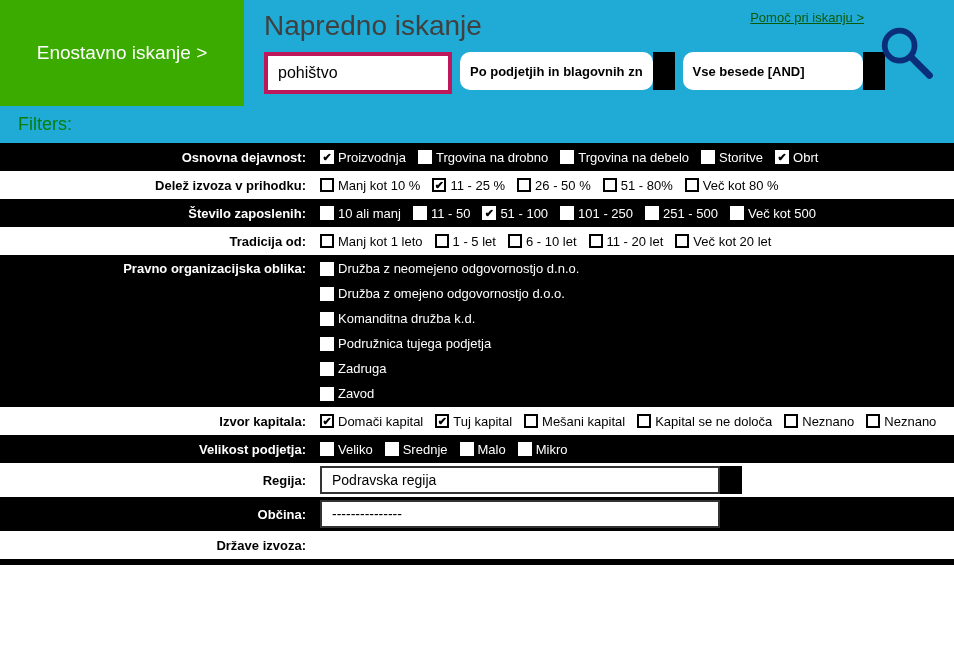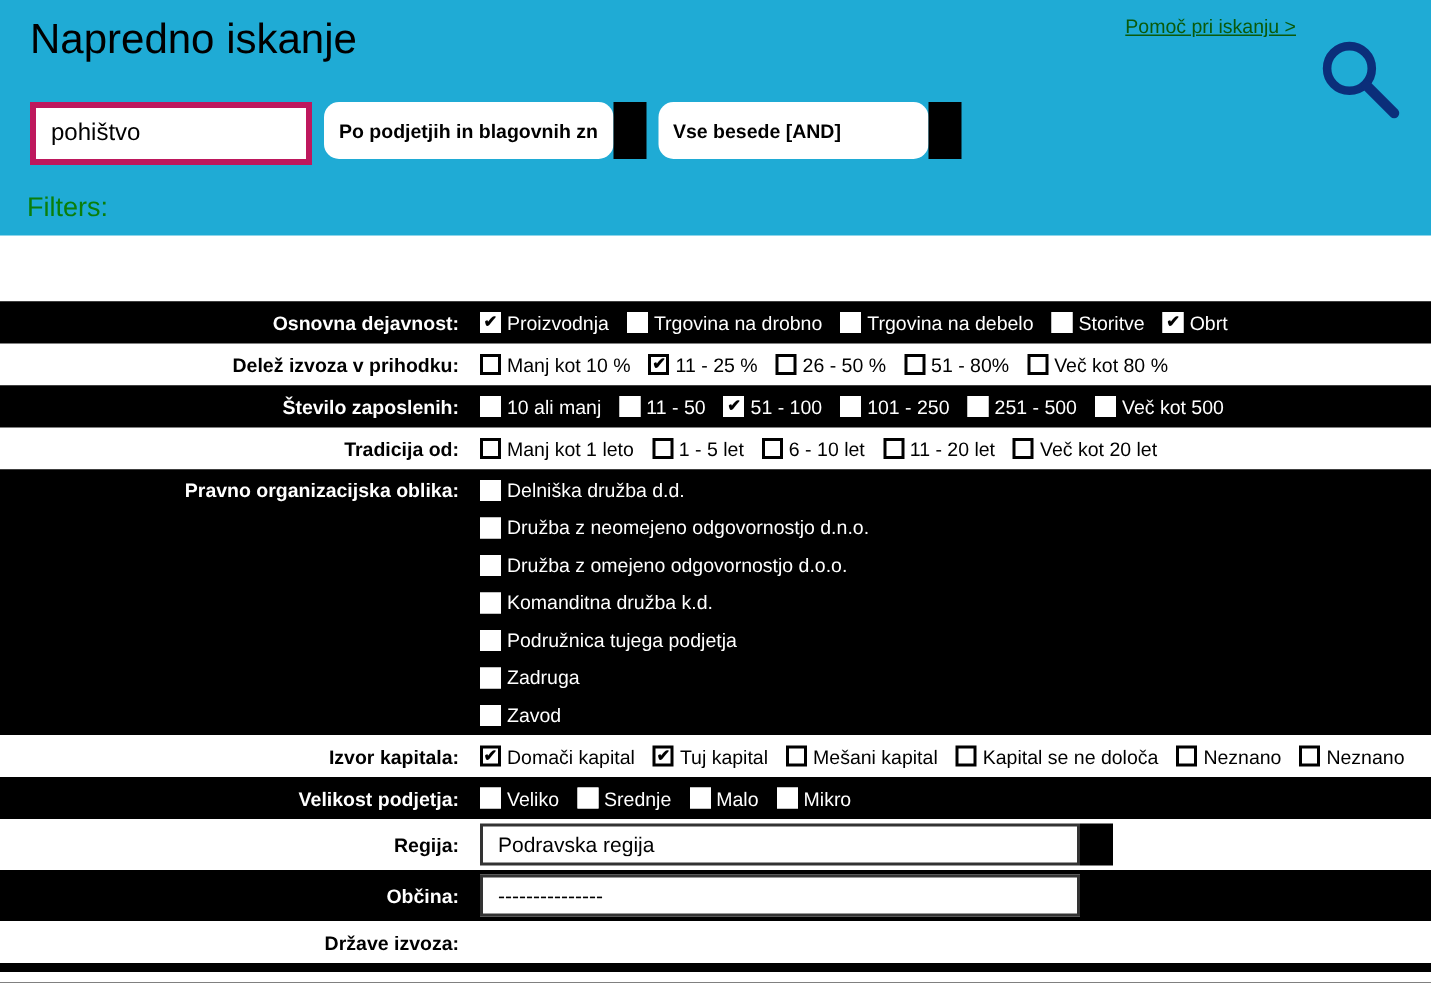--- a/index.html
+++ b/index.html
@@ -1,21 +1,21 @@
 <!DOCTYPE html>
 <html><head>
 <meta charset="utf-8">
 <style>
 * { box-sizing: border-box; margin: 0; padding: 0; }
 body { font-family: Arial, sans-serif; font-size: 13px; background: #fff; width: 954px; }
 
 .top-row { display: flex; }
 .simple-search { background: #3bab00; color: #fff; width: 244px; height: 106px; display: flex; align-items: center; justify-content: center; font-size: 19px; font-weight: 300; cursor: pointer; }
 .adv-search { background: #1fabd5; flex: 1; padding: 10px 20px; position: relative; }
-.adv-title { color: #000000; font-size: 28px; font-weight: 300; margin-bottom: 26px; }
+.adv-title { color: #404040; font-size: 28px; font-weight: 300; margin-bottom: 10px; }
 .help-link { position: absolute; top: 10px; right: 90px; color: #0a5a0a; font-size: 13px; text-decoration: underline; cursor: pointer; }
 .search-icon { position: absolute; top: 25px; right: 20px; width: 55px; height: 55px; cursor: pointer; }
 .search-row { display: flex; gap: 8px; }
 .search-input-wrap { background: #fff; border: 4px solid #be185d; display: flex; align-items: center; }
 .search-input { border: none; padding: 8px 10px; font-size: 16px; outline: none; }
 .search-input.main { width: 180px; }
 .dark-cap { background: #000; width: 22px; height: 100%; }
 .select-box { background: #fff; padding: 8px 10px; font-size: 13px; font-weight: bold; min-width: 180px; display: flex; align-items: center; white-space: nowrap; overflow: hidden; border-radius: 10px; }
 .select-wrap { display: flex; height: 38px; }
 
@@ -30,26 +30,27 @@
 .chk-box { width: 14px; height: 14px; border: 2px solid currentColor; background: #fff; display: inline-flex; align-items: center; justify-content: center; font-size: 11px; color: #000; font-weight: bold; line-height: 1; }
 .filter-row.dark .chk-box { border-color: #fff; }
 .filter-row.light .chk-box { border-color: #000; }
 
 .region-wrap { display: flex; height: 28px; }
 .region-input { border: 2px solid #333; padding: 4px 10px; width: 400px; font-size: 14px; }
 .region-cap { background: #000; width: 22px; }
 
 .select-countries { color: #3bab00; font-weight: bold; cursor: pointer; }
 
-.filters-container { background: #000; padding-bottom: 6px; margin-top: 44px; }
+.filters-container { background: #000; padding-bottom: 6px; }
 </style>
 </head>
 <body>
 
 <div class="top-row">
+  <div class="simple-search">Enostavno iskanje &gt;</div>
   <div class="adv-search">
     <div class="adv-title">Napredno iskanje</div>
     <div class="help-link">Pomoč pri iskanju &gt;</div>
     <svg class="search-icon" viewBox="0 0 48 48">
       <circle cx="18" cy="18" r="13" fill="none" stroke="#0b2e7a" stroke-width="5"></circle>
       <line x1="28" y1="28" x2="44" y2="44" stroke="#0b2e7a" stroke-width="6" stroke-linecap="round"></line>
     </svg>
     <div class="search-row">
       <div class="search-input-wrap">
         <input class="search-input main" value="pohištvo" style="">
@@ -171,24 +172,20 @@
     <span class="chk-box"></span>
     <span>Več kot 20 let</span>
   </span>
       </div>
     </div>
     <div class="filter-row dark" style="align-items:flex-start;padding:6px 0">
       <div class="filter-label">Pravno organizacijska oblika:</div>
       <div style="display:flex;flex-direction:column;gap:10px;flex:1">
         <span class="chk">
     <span class="chk-box"></span>
-    <span>Delniška družba d.d.</span>
-  </span>
-        <span class="chk">
-    <span class="chk-box"></span>
     <span>Družba z neomejeno odgovornostjo d.n.o.</span>
   </span>
         <span class="chk">
     <span class="chk-box"></span>
     <span>Družba z omejeno odgovornostjo d.o.o.</span>
   </span>
         <span class="chk">
     <span class="chk-box"></span>
     <span>Komanditna družba k.d.</span>
   </span>

